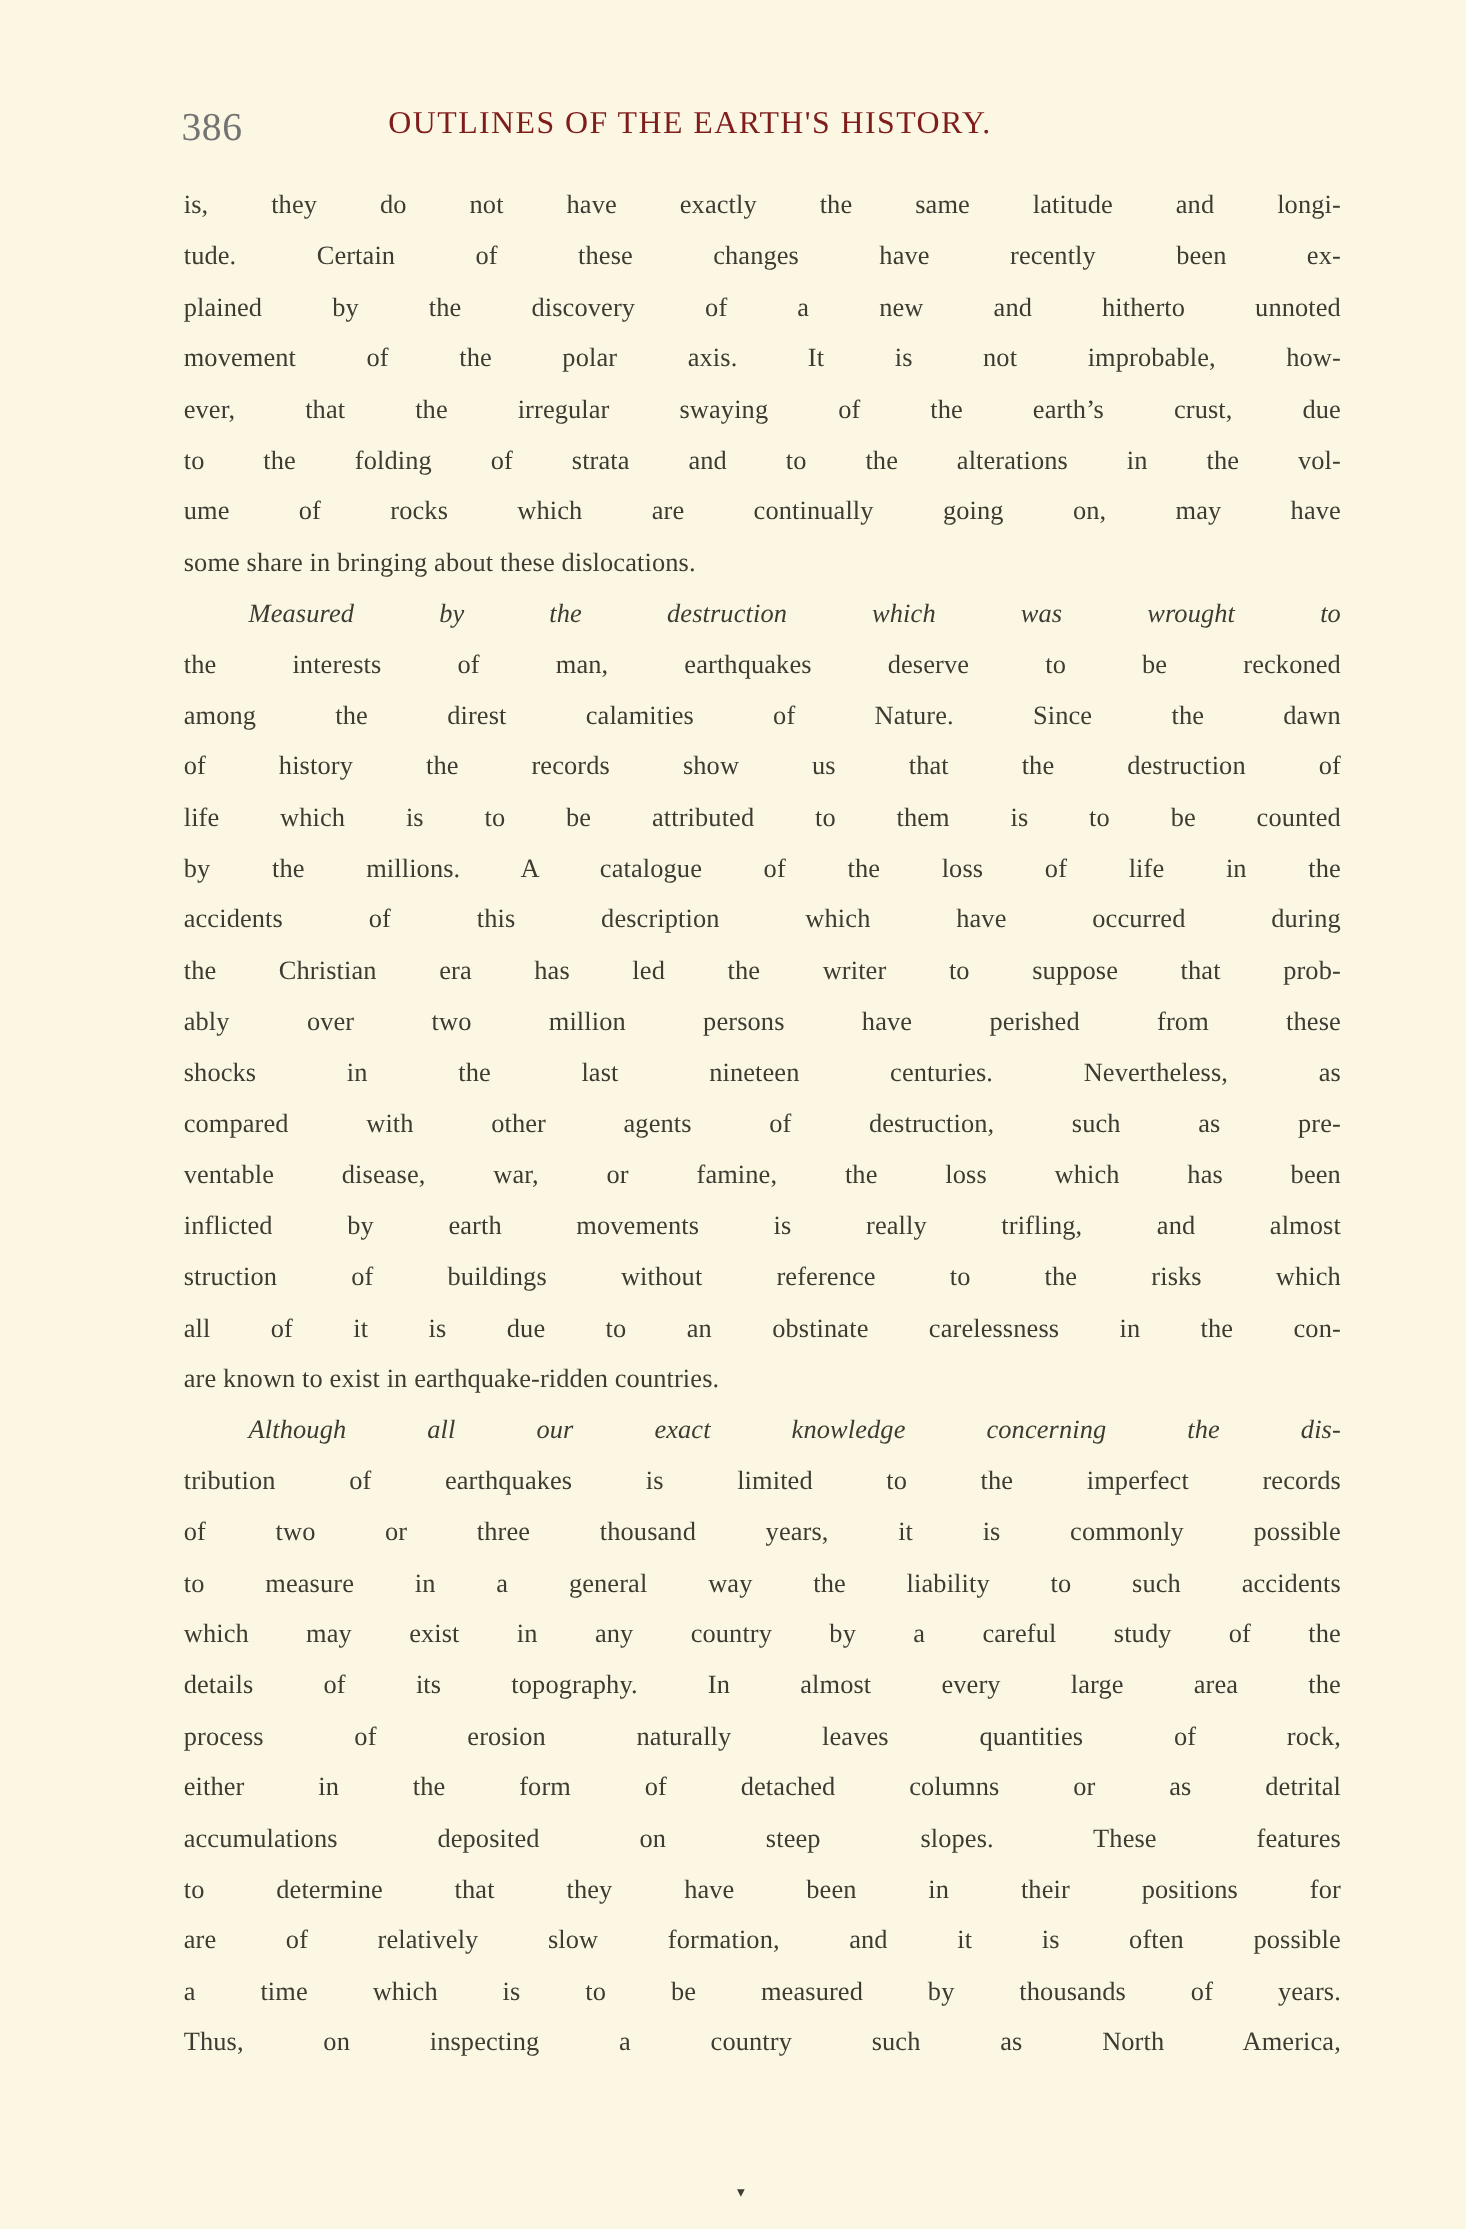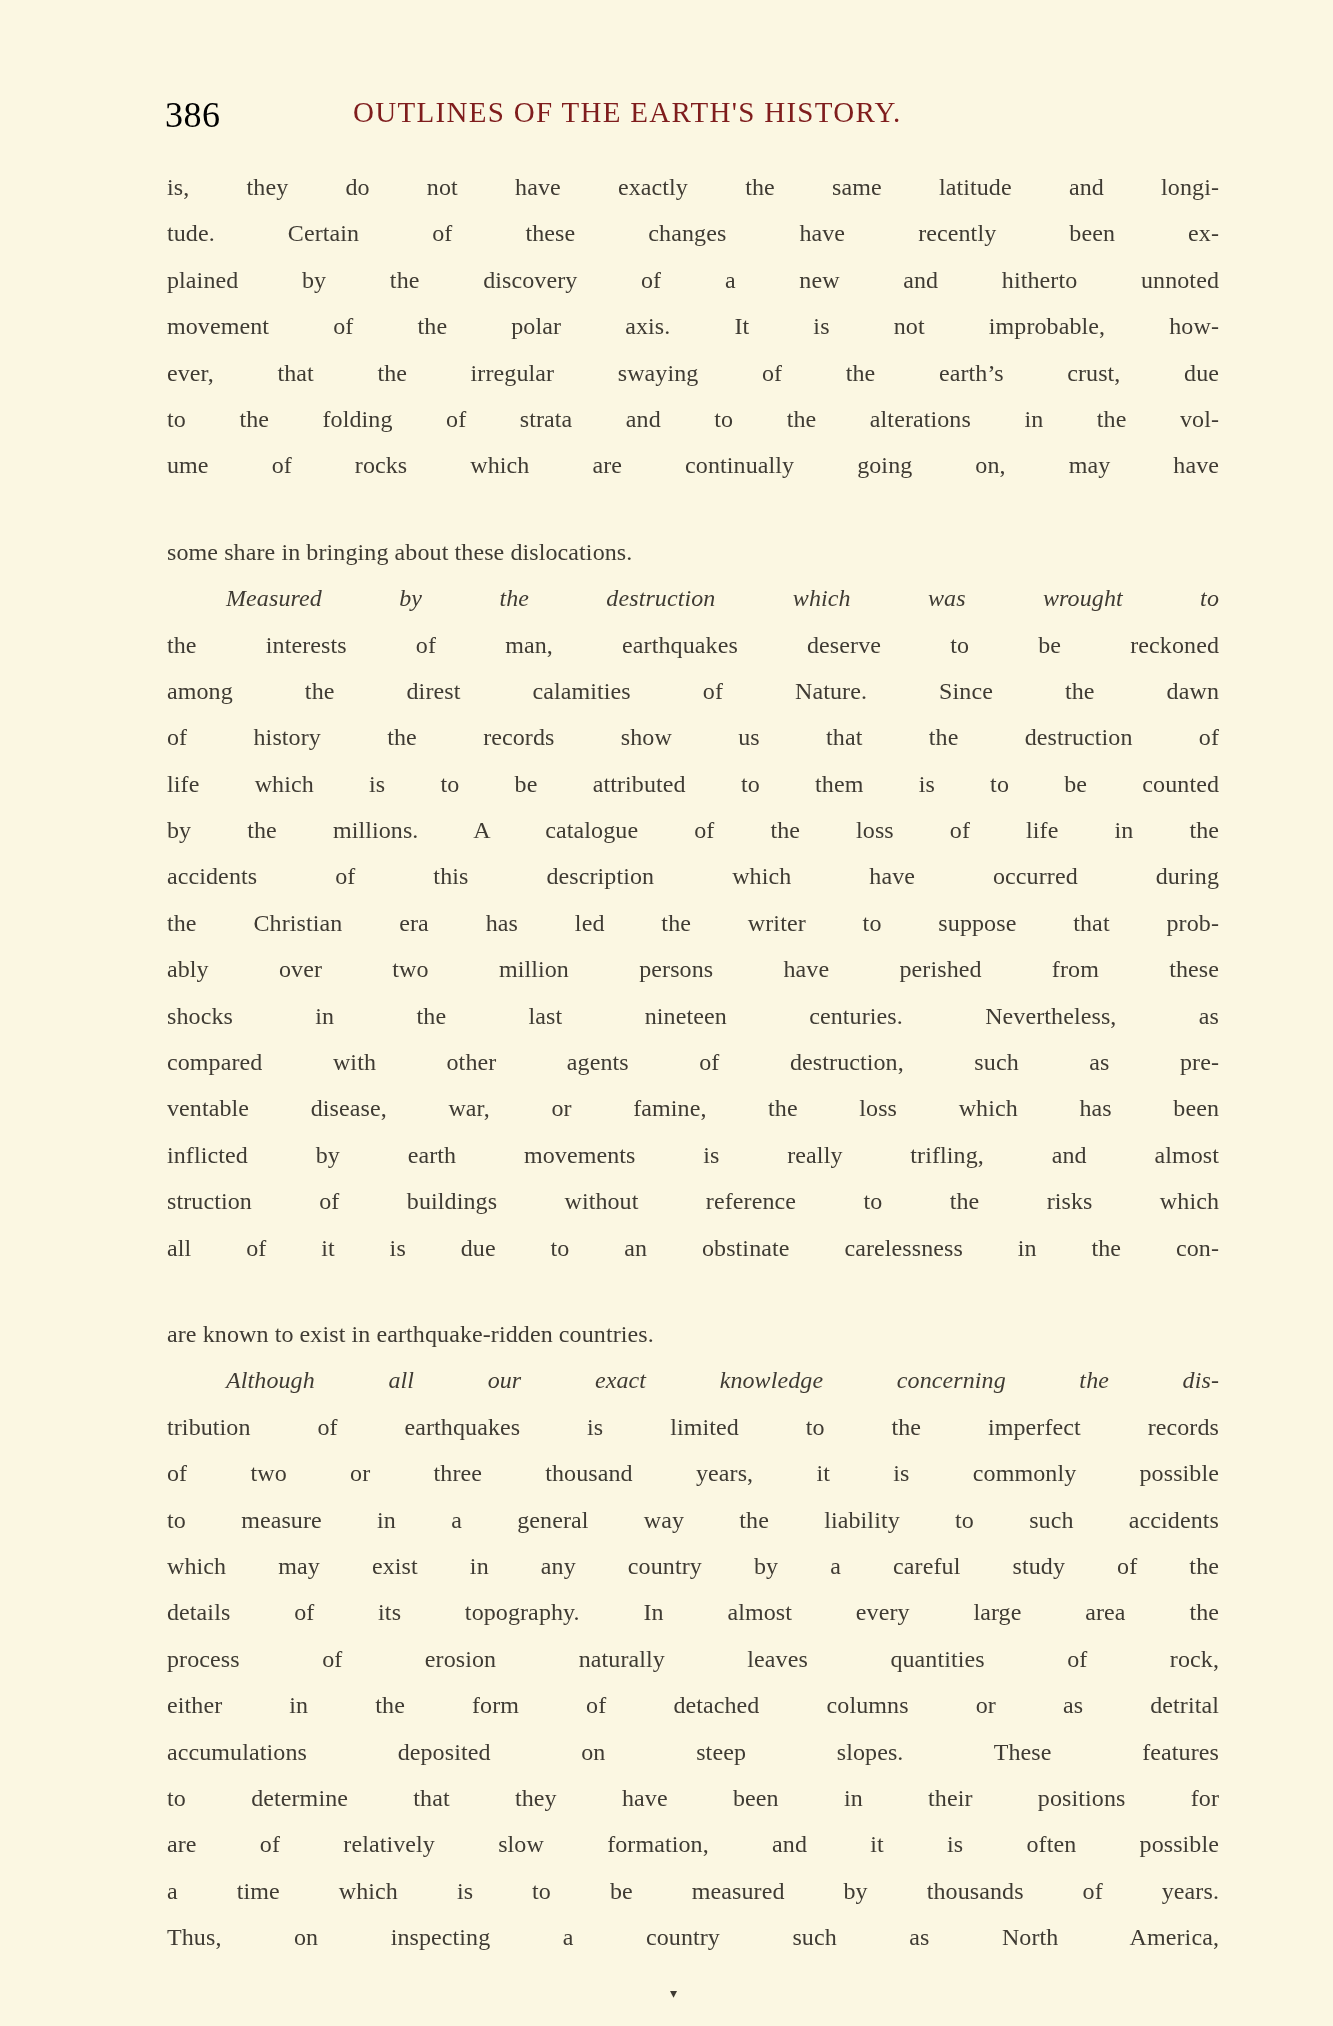--- a/index.html
+++ b/index.html
@@ -29,21 +29,21 @@
       width: 1060px;
       height: 50px;
       white-space: nowrap;
     }
     .page-number {
       position: absolute;
       left: 0;
       top: 6px;
       font-size: 36px;
       letter-spacing: 0.5px;
-      color: #000000;
+      color: #737373;
     }
     .head-title {
       position: absolute;
       left: 188px;
       top: 8px;
       font-size: 29px;
       letter-spacing: 1.3px;
       color: #7f1d1d;
     }
     .body-text {
@@ -57,21 +57,20 @@
       height: 46.4px;
       line-height: 46.4px;
       font-size: 24px;
       white-space: nowrap;
       text-align: justify;
       text-align-last: justify;
       letter-spacing: 0.1px;
     }
     .line.last {
       text-align-last: left;
-      margin-top: 40px;
     }
     .line.indent {
       padding-left: 59px;
       font-style: italic;
     }
     .footer-mark {
       position: absolute;
       left: 670px;
       top: 1985px;
       font-size: 14px;

